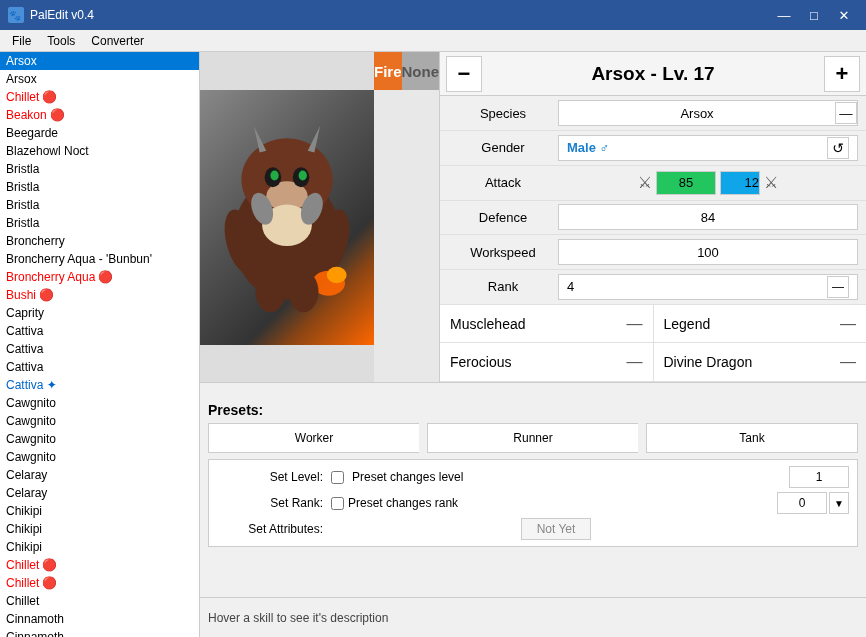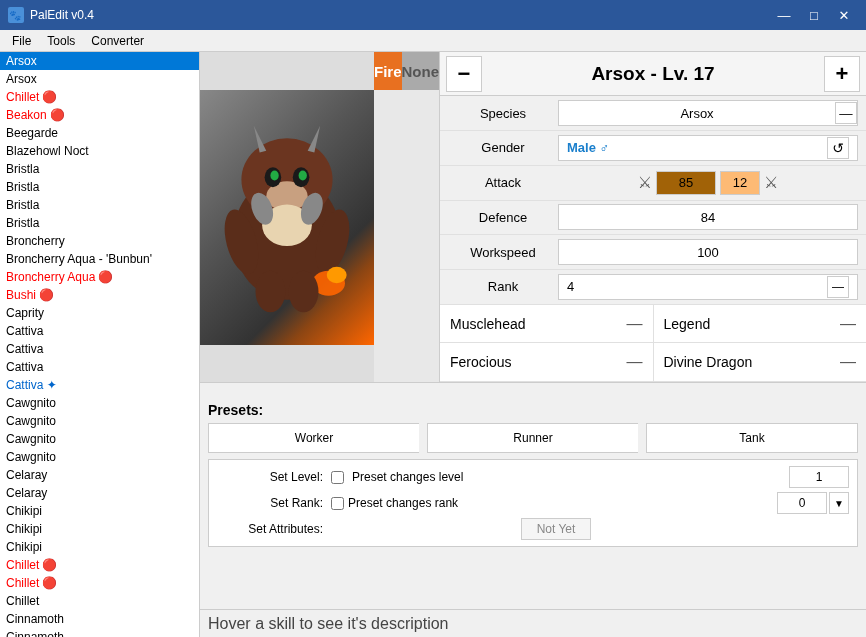--- a/index.html
+++ b/index.html
@@ -207,30 +207,30 @@
       display: flex;
       align-items: center;
       gap: 4px;
       flex: 1;
       justify-content: center;
     }
     .stat-input {
       width: 60px;
       height: 24px;
       border: 1px solid #ccc;
-      background: #a16207;
+      background: #22c55e;
       text-align: center;
       font-size: 13px;
     }
     .stat-input-sm {
       width: 40px;
       height: 24px;
       border: 1px solid #ccc;
-      background: #fdba74;
-      text-align: center;
+      background: #0ea5e9;
+      text-align: right;
       font-size: 13px;
     }
     .attack-icon {
       font-size: 16px;
       color: #555;
     }
     .gender-value {
       color: #1a7fcc;
       font-weight: bold;
       font-size: 13px;
@@ -327,25 +327,25 @@
       height: 22px;
       border: 1px solid #ccc;
       background: white;
       text-align: center;
       font-size: 12px;
     }
     
     .status-bar {
       background: #f0f0f0;
       border-top: 1px solid #ccc;
-      height: 28px;
+      height: 40px;
       display: flex;
       align-items: center;
       padding: 0 8px;
-      font-size: 16px;
+      font-size: 12px;
       color: #444;
     }
     
     .species-row {
       display: flex;
       align-items: center;
       flex: 1;
       gap: 4px;
       justify-content: center;
     }

